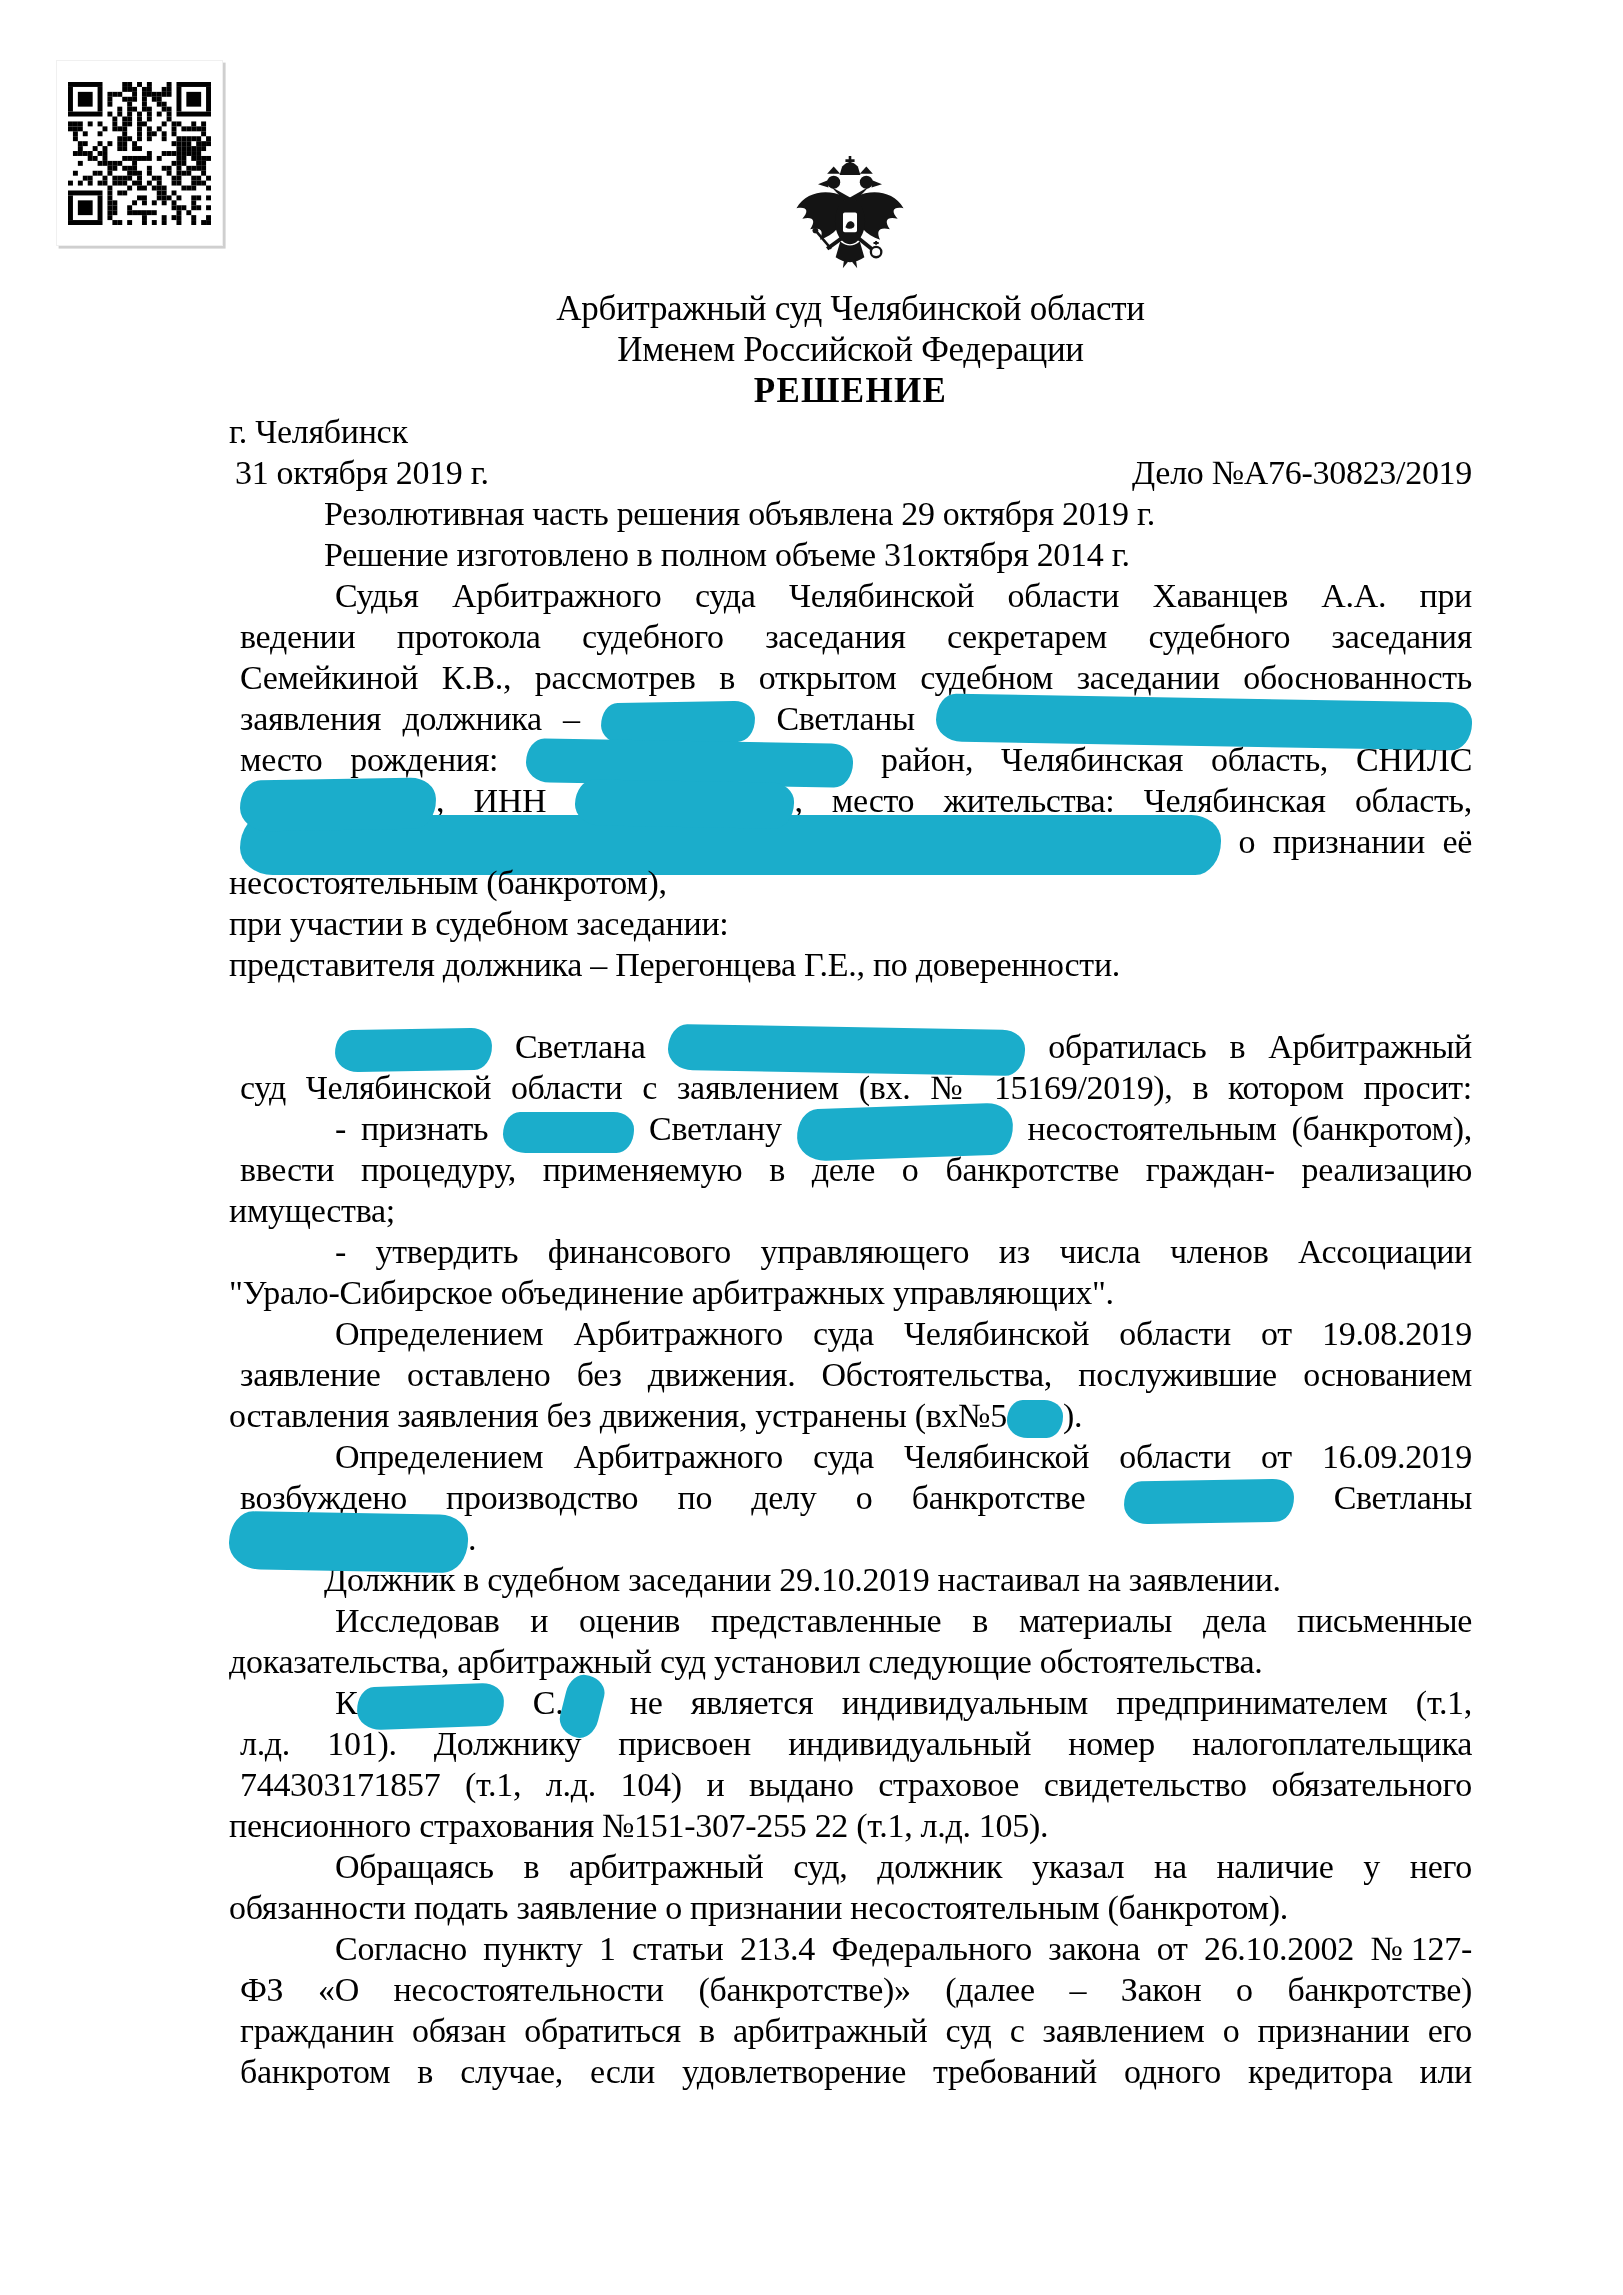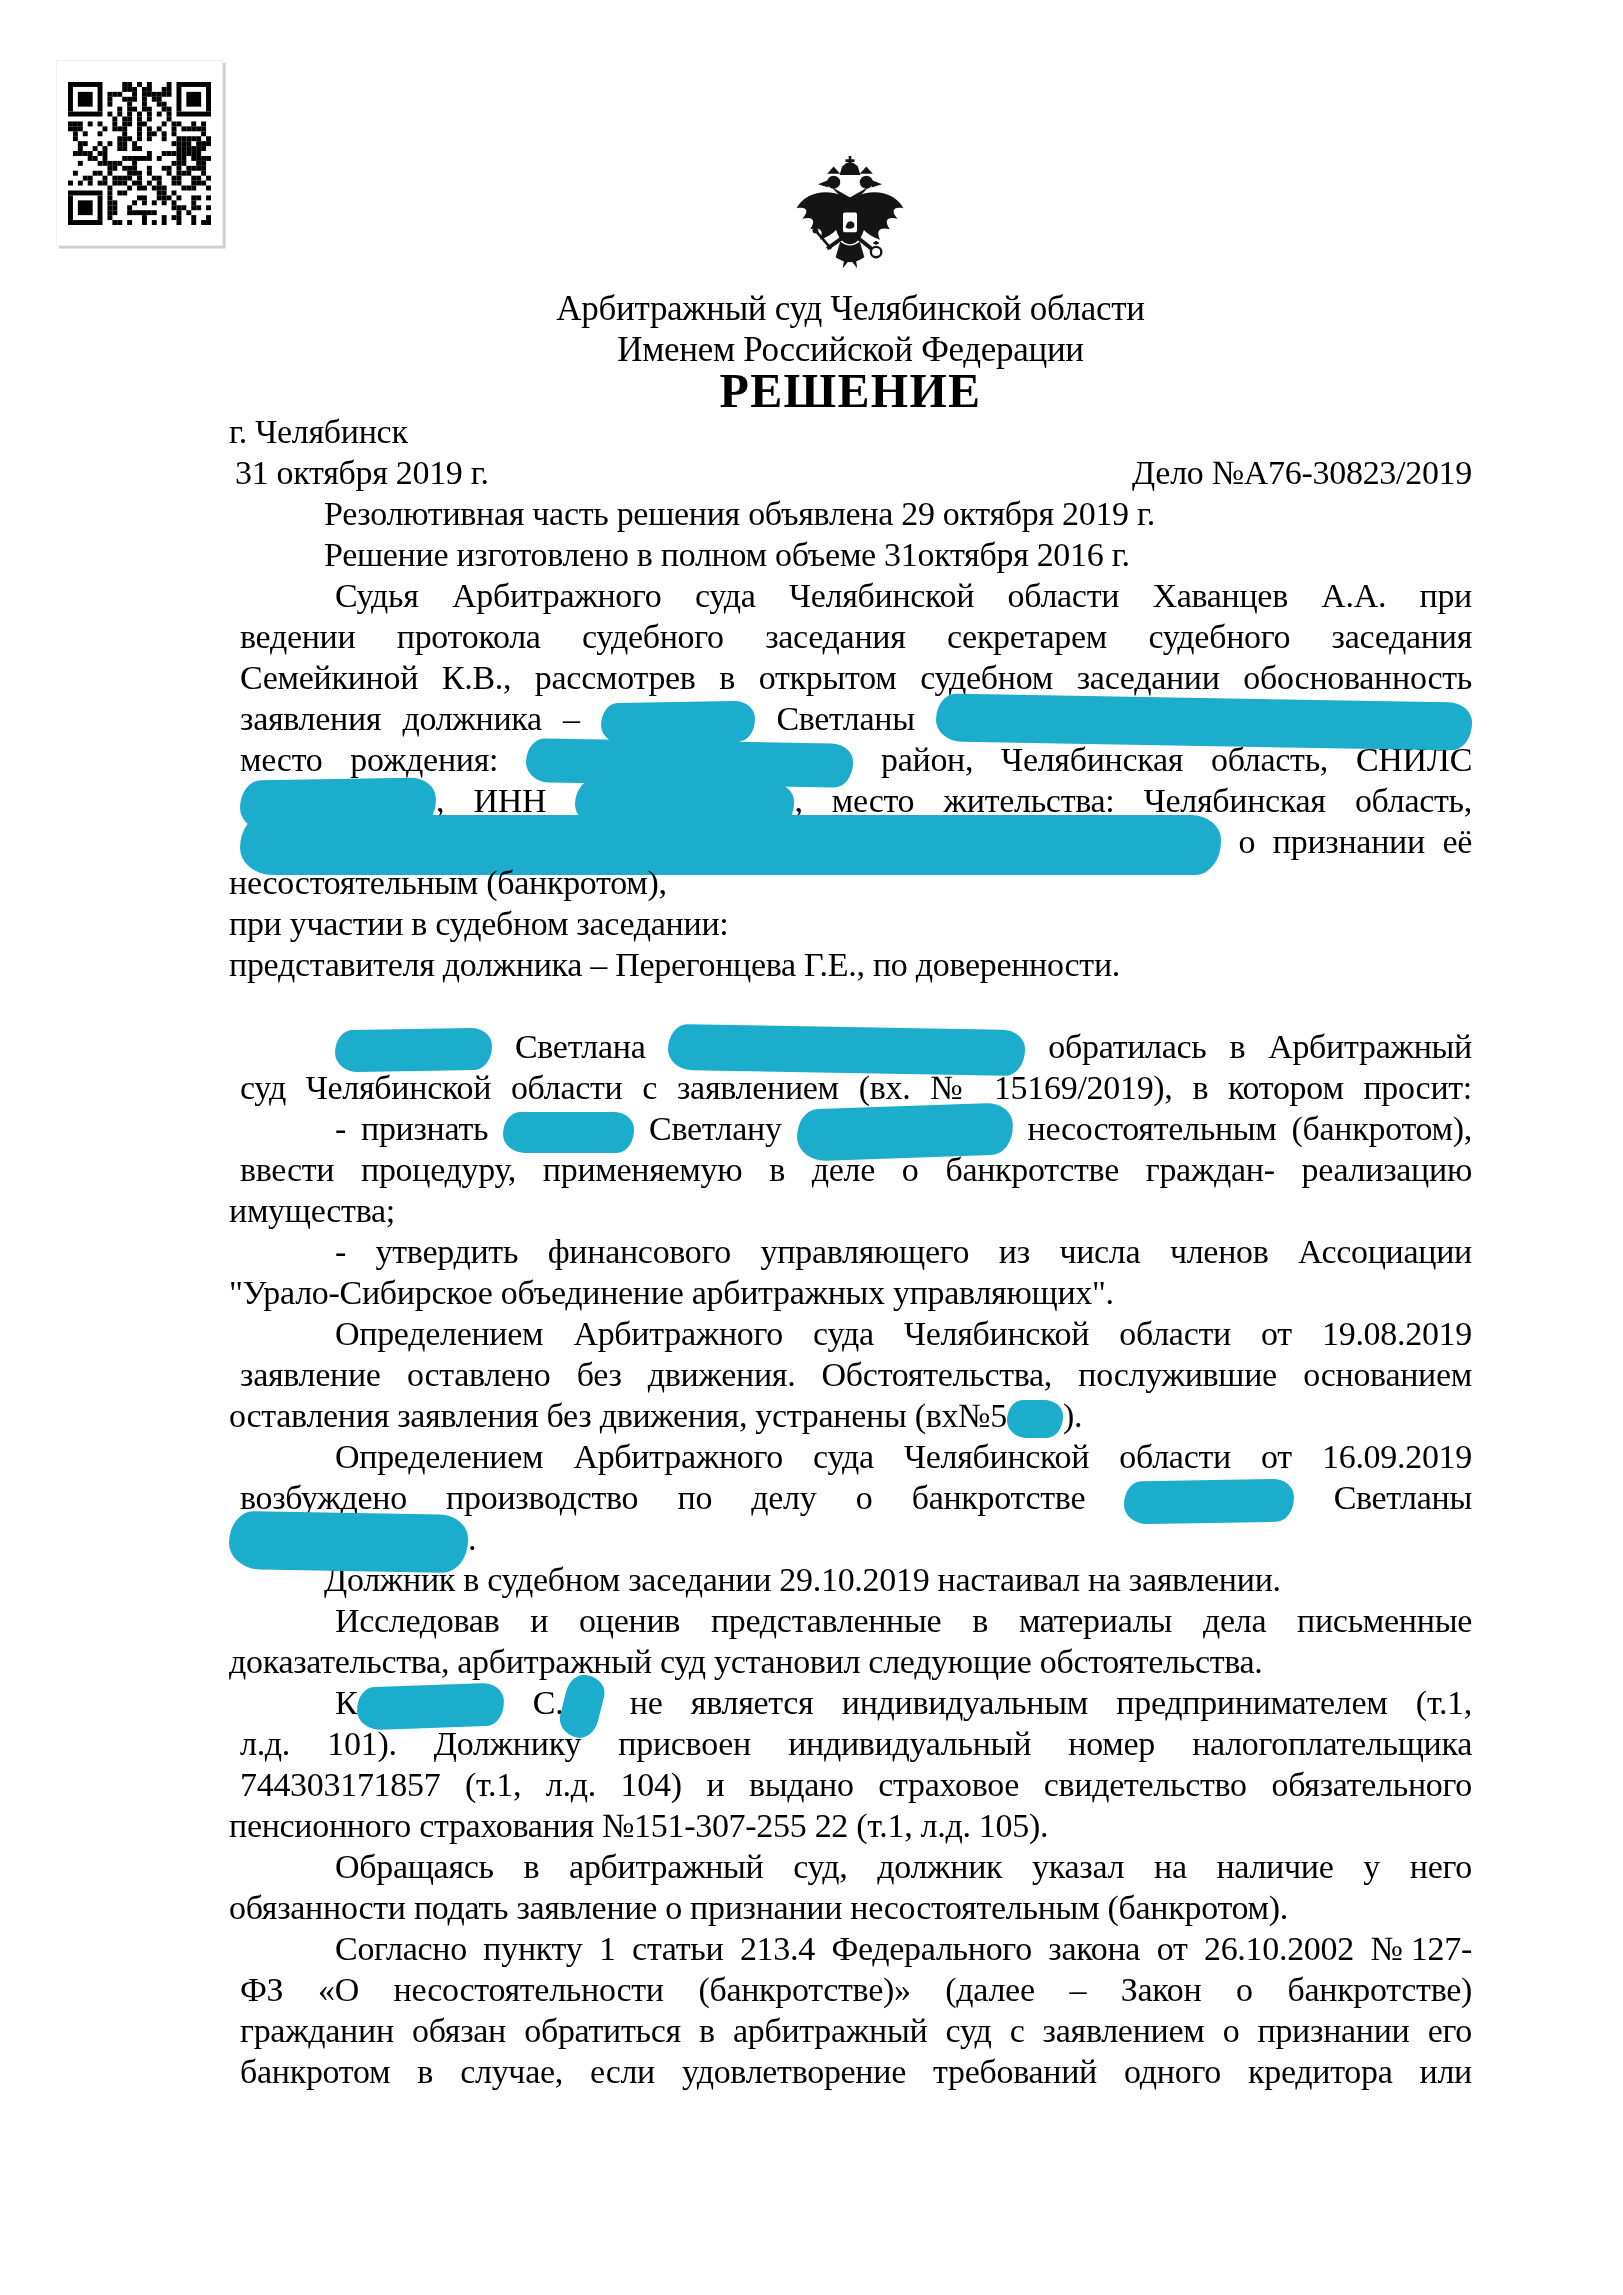--- a/index.html
+++ b/index.html
@@ -26,21 +26,21 @@
   .doc{
     position:absolute;left:229px;top:288px;width:1243px;
     font-size:34px;line-height:41px;letter-spacing:-0.3px;
   }
   .line{white-space:nowrap;height:41px;}
   .line.j{text-align:justify;text-align-last:justify;margin-left:11px;}
   .center{text-align:left;text-align-last:center;}
   .b{font-weight:bold;}
   .ind{text-indent:95px;}
   .t1{font-size:35px;}
-  .doc-type{font-size:48px;letter-spacing:1.3px;}
+  .doc-type{font-size:35px;letter-spacing:1.3px;}
   .h2{font-size:37px;}
   .blank{height:41px;}
   .split{display:flex;justify-content:space-between;white-space:nowrap;height:41px;margin-left:6px;}
   .redact{
     display:inline-block;
     background:var(--redact,#1badcb);
     border-radius:25px 30px 26px 33px / 33px 25px 34px 27.5px;
     vertical-align:middle;
   }
 </style>
@@ -423,21 +423,21 @@
     <div class="line center t1">Арбитражный суд Челябинской области</div>
     <div class="line center t1">Именем Российской Федерации</div>
     <div class="line center b doc-type">РЕШЕНИЕ</div>
     <div class="line">г. Челябинск</div>
     <div class="split">
       <span>31 октября 2019 г.</span>
       <span>Дело №А76-30823/2019</span>
     </div>
     <div id="body-lines">
         <div class="line ind"><span>Резолютивная часть решения объявлена 29 октября 2019 г.</span></div>
-        <div class="line ind"><span>Решение изготовлено в полном объеме 31октября 2016 г.</span></div>
+        <div class="line ind"><span>Решение изготовлено в полном объеме 31октября 2014 г.</span></div>
         <div class="line j ind"><span>Судья Арбитражного суда Челябинской области Хаванцев А.А. при</span></div>
         <div class="line j"><span>ведении протокола судебного заседания секретарем судебного заседания</span></div>
         <div class="line j"><span>Семейкиной К.В., рассмотрев в открытом судебном заседании обоснованность</span></div>
         <div class="line j"><span>заявления должника – </span><span class="redact" style="width: 154px; height: 41px; margin-top: -3.3px; margin-bottom: -3.3px; transform: rotate(-1deg);"></span><span> Светланы </span><span class="redact" style="width: 536px; height: 48px; margin-top: -7.2px; margin-bottom: -7.2px; transform: rotate(1deg);"></span></div>
         <div class="line j"><span>место рождения: </span><span class="redact" style="width: 327px; height: 44px; margin-top: -5.2px; margin-bottom: -5.2px; transform: rotate(1deg);"></span><span> район, Челябинская область, СНИЛС</span></div>
         <div class="line j"><span class="redact" style="width: 196px; height: 51px; margin-top: -8.5px; margin-bottom: -8.5px; transform: rotate(-1deg);"></span><span>, ИНН </span><span class="redact" style="width: 219px; height: 46px; margin-top: -5.9px; margin-bottom: -5.9px; transform: rotate(1deg);"></span><span>, место жительства: Челябинская область,</span></div>
         <div class="line j"><span class="redact" style="width: 981px; height: 60px; margin-top: -13px; margin-bottom: -13px;"></span><span> о признании её</span></div>
         <div class="line"><span>несостоятельным (банкротом),</span></div>
         <div class="line"><span>при участии в судебном заседании:</span></div>
         <div class="line"><span>представителя должника – Перегонцева Г.Е., по доверенности.</span></div>

